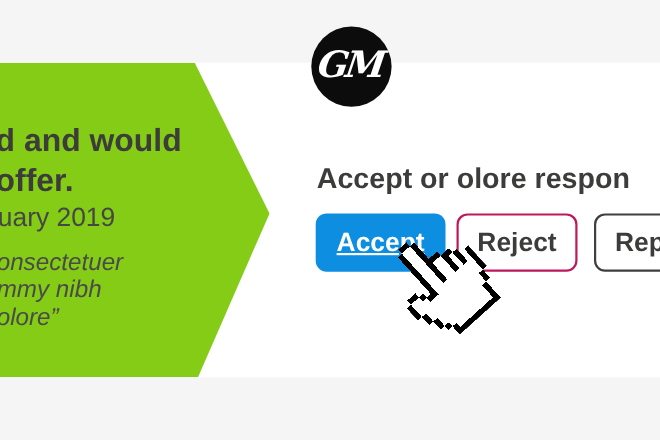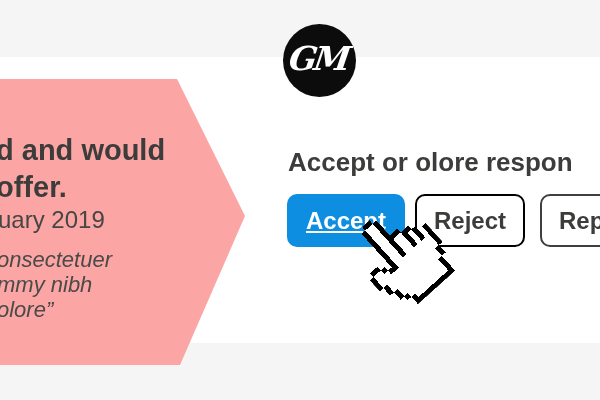--- a/index.html
+++ b/index.html
@@ -7,23 +7,22 @@
     position:relative; width:600px; height:400px; overflow:hidden;
     background:#ffffff; font-family:"Liberation Sans", sans-serif;
   }
   .band { position:absolute; left:0; width:600px; height:57px; background:#f5f5f6; }
   .band-top { top:0; }
   .band-bottom { top:343px; }
 
   
   .arrow-panel {
     position:absolute; left:0; top:57px; width:250px; height:286px;
-    background:#fca5a5;
+    background:#84cc16;
     clip-path:polygon(0 0, 177px 0, 245px 137px, 180px 286px, 0 286px);
-    margin-top:22px;
   }
   .arrow-heading {
     position:absolute; left:-4px; top:53px; width:220px;
     font-size:29px; font-weight:700; line-height:37px; color:#3c3c3b;
     white-space:nowrap;
   }
   .arrow-date {
     position:absolute; left:-2px; top:128px;
     font-size:24px; line-height:26px; color:#464645; white-space:nowrap;
   }
@@ -50,21 +49,21 @@
     position:absolute; left:288px; top:147px;
     font-size:26px; font-weight:700; color:#3c3c3b; white-space:nowrap;
   }
   .btn {
     position:absolute; top:194px; height:53px; box-sizing:border-box;
     border-radius:10px; font-family:"Liberation Sans", sans-serif;
     font-size:24px; font-weight:700; cursor:pointer;
     display:flex; align-items:center; justify-content:center;
   }
   .btn-accept { left:287px; width:118px; background:#0e8ee0; border:none; color:#ffffff;text-decoration:underline; }
-  .btn-reject { left:415px; width:110px; background:#ffffff; border:2px solid #000000; color:#3c3c3b; }
+  .btn-reject { left:415px; width:110px; background:#ffffff; border:2px solid #be185d; color:#3c3c3b; }
   .btn-reply  { left:540px; width:140px; background:#ffffff; border:2px solid #3f3f3f; color:#3c3c3b;
                 justify-content:flex-start; padding-left:17px; }
 
   
   .hand-cursor {
     position:absolute; left:332px; top:223px; width:80px; height:95px;
     transform:rotate(-42deg); transform-origin:35px 2px; pointer-events:none;
   }
 </style>
 </head>

